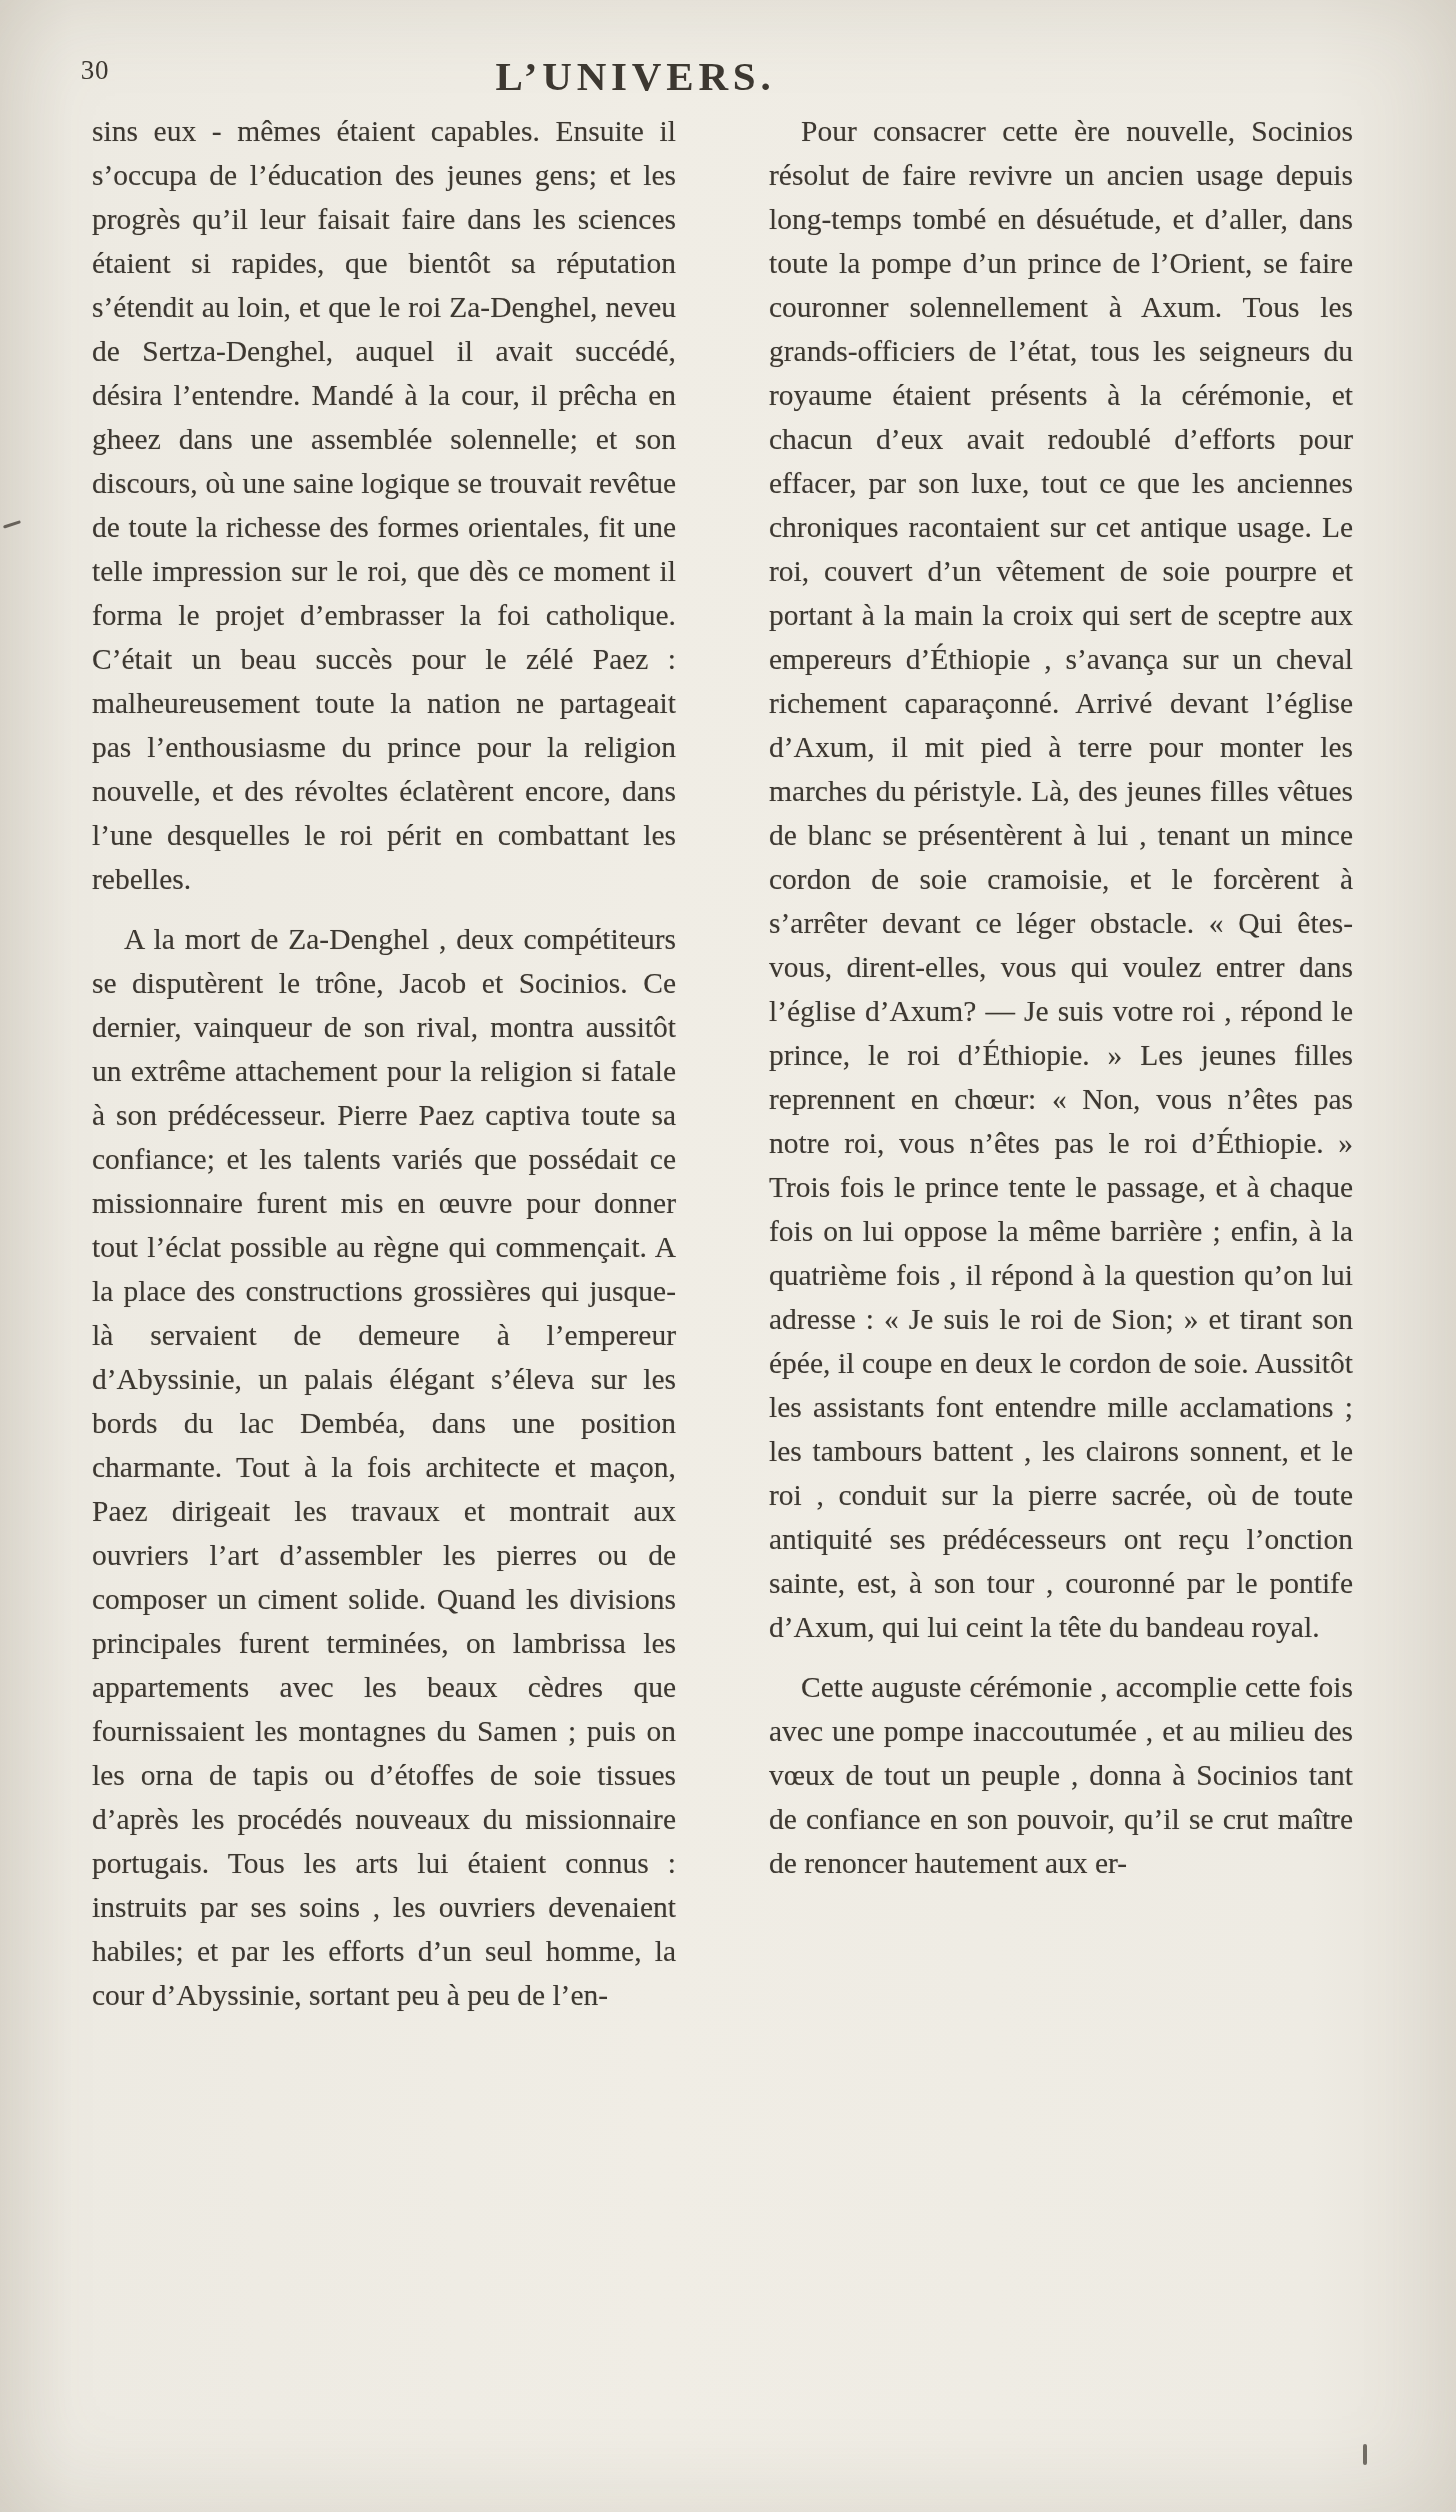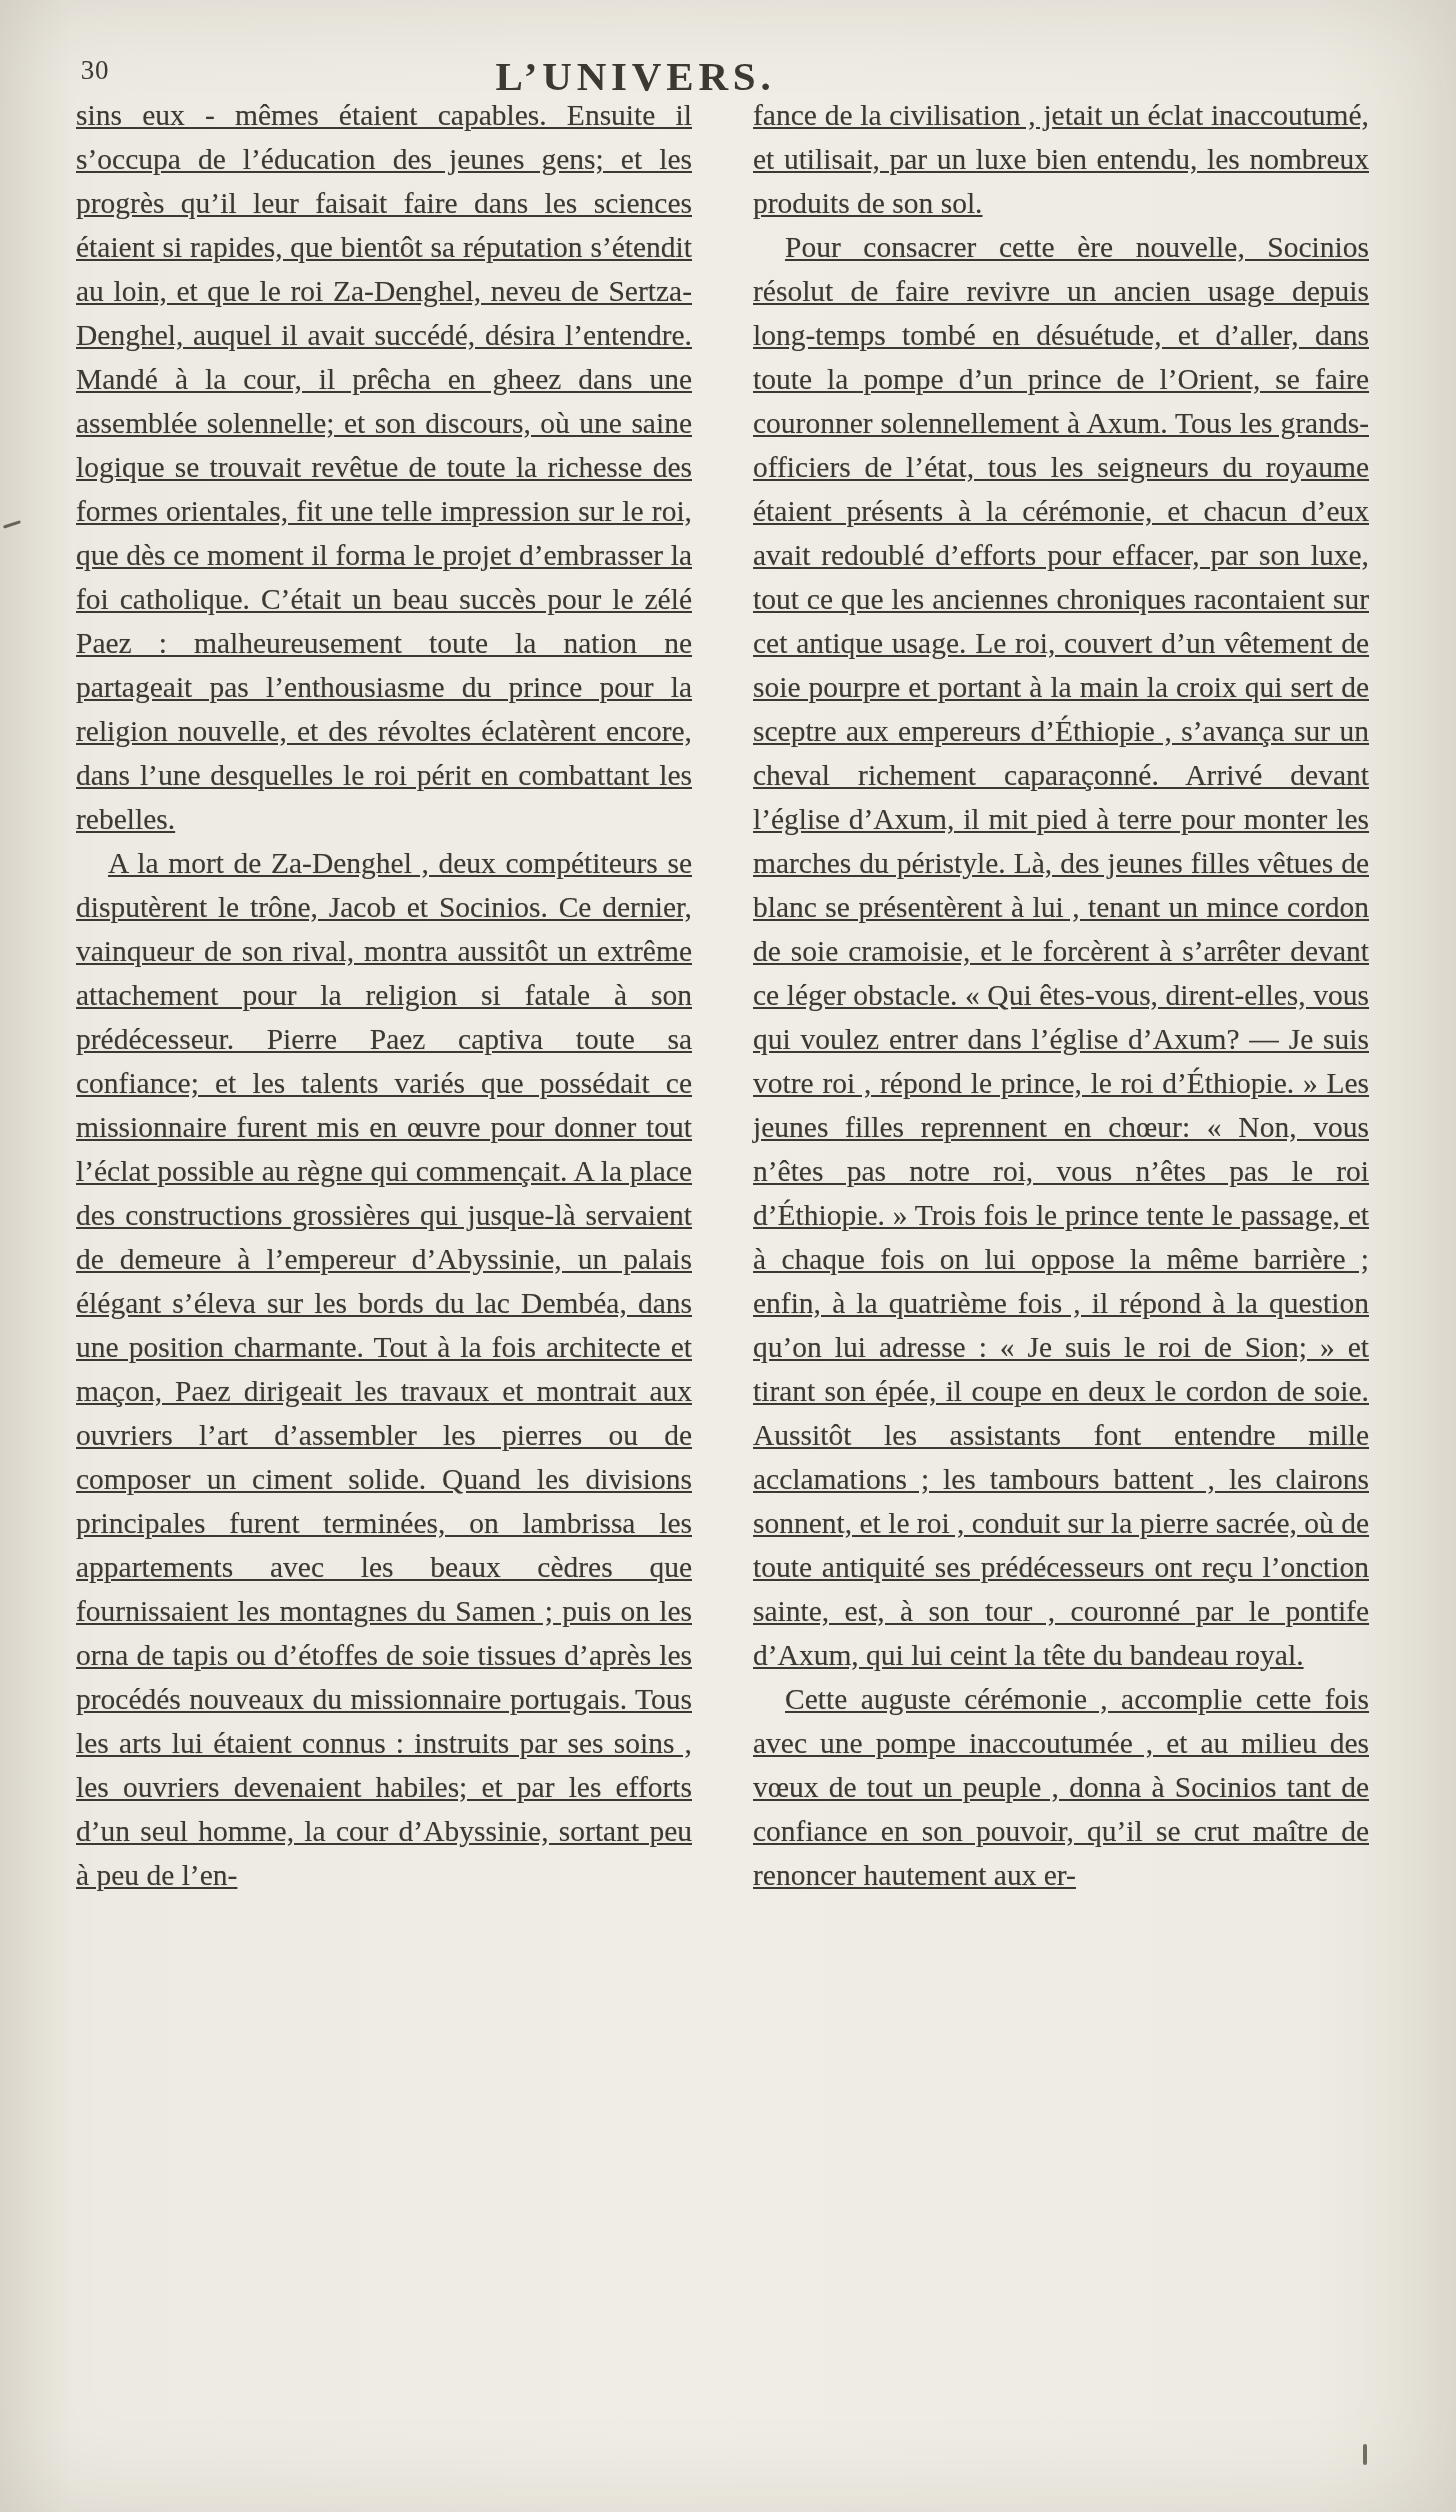--- a/index.html
+++ b/index.html
@@ -55,23 +55,22 @@
     gap: 61px;
   }
   .col {
     width: 616px;
     font-size: 29.5px;
     line-height: 44px;
     text-align: justify;
     text-shadow: 0 0 0.8px rgba(62,56,48,0.35);
   }
   .col p {
-    margin: 0;
+    margin: 16px;
     text-indent: 32px;
-    text-decoration: underline;
   }
   .col p.cont {
     text-indent: 0;
   }
   .artifact-dash {
     position: absolute;
     left: 3.2px;
     top: 523px;
     width: 17.6px;
     height: 3.2px;
@@ -105,21 +104,20 @@
   </header>
 
   <main class="columns">
 
     <section class="col">
       <p class="cont">sins eux - mêmes étaient capables. Ensuite il s’occupa de l’éducation des jeunes gens; et les progrès qu’il leur faisait faire dans les sciences étaient si rapides, que bientôt sa réputation s’étendit au loin, et que le roi Za-Denghel, neveu de Sertza-Denghel, auquel il avait succédé, désira l’entendre. Mandé à la cour, il prêcha en gheez dans une assemblée solennelle; et son discours, où une saine logique se trouvait revêtue de toute la richesse des formes orientales, fit une telle impression sur le roi, que dès ce moment il forma le projet d’embrasser la foi catholique. C’était un beau succès pour le zélé Paez : malheureusement toute la nation ne partageait pas l’enthousiasme du prince pour la religion nouvelle, et des révoltes éclatèrent encore, dans l’une desquelles le roi périt en combattant les rebelles.</p>
       <p>A la mort de Za-Denghel , deux compétiteurs se disputèrent le trône, Jacob et Socinios. Ce dernier, vainqueur de son rival, montra aussitôt un extrême attachement pour la religion si fatale à son prédécesseur. Pierre Paez captiva toute sa confiance; et les talents variés que possédait ce missionnaire furent mis en œuvre pour donner tout l’éclat possible au règne qui commençait. A la place des constructions grossières qui jusque-là servaient de demeure à l’empereur d’Abyssinie, un palais élégant s’éleva sur les bords du lac Dembéa, dans une position charmante. Tout à la fois architecte et maçon, Paez dirigeait les travaux et montrait aux ouvriers l’art d’assembler les pierres ou de composer un ciment solide. Quand les divisions principales furent terminées, on lambrissa les appartements avec les beaux cèdres que fournissaient les montagnes du Samen ; puis on les orna de tapis ou d’étoffes de soie tissues d’après les procédés nouveaux du missionnaire portugais. Tous les arts lui étaient connus : instruits par ses soins , les ouvriers devenaient habiles; et par les efforts d’un seul homme, la cour d’Abyssinie, sortant peu à peu de l’en-</p>
     </section>
 
     <section class="col">
-      <p class="cont">fance de la civilisation , jetait un éclat inaccoutumé, et utilisait, par un luxe bien entendu, les nombreux produits de son sol.</p>
       <p>Pour consacrer cette ère nouvelle, Socinios résolut de faire revivre un ancien usage depuis long-temps tombé en désuétude, et d’aller, dans toute la pompe d’un prince de l’Orient, se faire couronner solennellement à Axum. Tous les grands-officiers de l’état, tous les seigneurs du royaume étaient présents à la cérémonie, et chacun d’eux avait redoublé d’efforts pour effacer, par son luxe, tout ce que les anciennes chroniques racontaient sur cet antique usage. Le roi, couvert d’un vêtement de soie pourpre et portant à la main la croix qui sert de sceptre aux empereurs d’Éthiopie , s’avança sur un cheval richement caparaçonné. Arrivé devant l’église d’Axum, il mit pied à terre pour monter les marches du péristyle. Là, des jeunes filles vêtues de blanc se présentèrent à lui , tenant un mince cordon de soie cramoisie, et le forcèrent à s’arrêter devant ce léger obstacle. « Qui êtes-vous, dirent-elles, vous qui voulez entrer dans l’église d’Axum? — Je suis votre roi , répond le prince, le roi d’Éthiopie. » Les jeunes filles reprennent en chœur: « Non, vous n’êtes pas notre roi, vous n’êtes pas le roi d’Éthiopie. » Trois fois le prince tente le passage, et à chaque fois on lui oppose la même barrière ; enfin, à la quatrième fois , il répond à la question qu’on lui adresse : « Je suis le roi de Sion; » et tirant son épée, il coupe en deux le cordon de soie. Aussitôt les assistants font entendre mille acclamations ; les tambours battent , les clairons sonnent, et le roi , conduit sur la pierre sacrée, où de toute antiquité ses prédécesseurs ont reçu l’onction sainte, est, à son tour , couronné par le pontife d’Axum, qui lui ceint la tête du bandeau royal.</p>
       <p>Cette auguste cérémonie , accomplie cette fois avec une pompe inaccoutumée , et au milieu des vœux de tout un peuple , donna à Socinios tant de confiance en son pouvoir, qu’il se crut maître de renoncer hautement aux er-</p>
     </section>
 
   </main>
 
 </div>
 
 
 </body></html>

